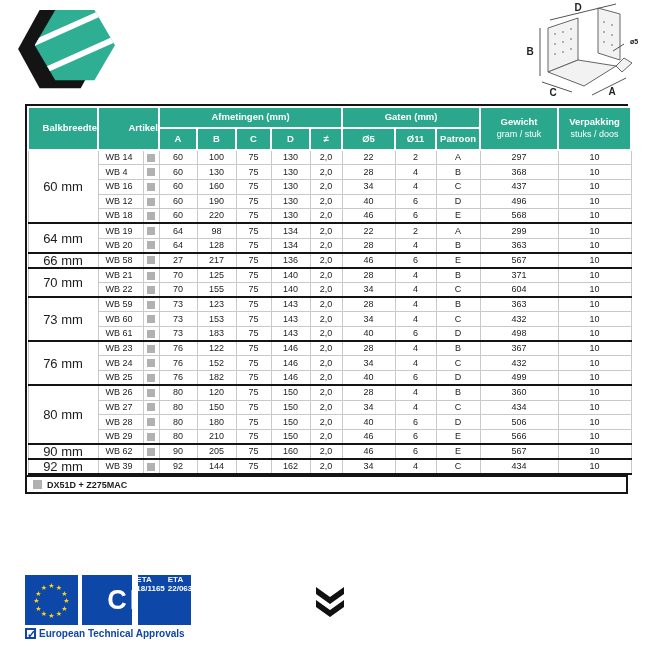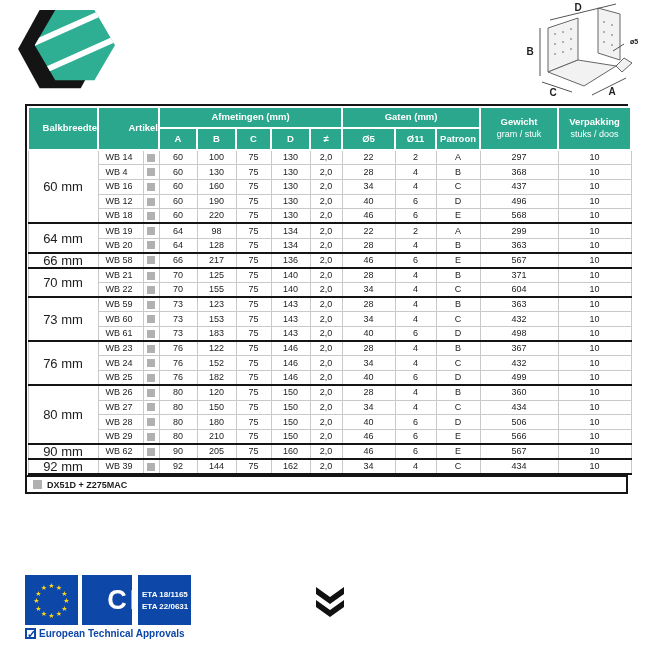--- a/index.html
+++ b/index.html
@@ -39,21 +39,21 @@
   #drawing text{font-size:10px;font-weight:bold;fill:#222;}
   #drawing .dim{stroke:#555;stroke-width:1;fill:none;}
   #drawing .plate{fill:#f2f2f2;stroke:#666;stroke-width:1;stroke-linejoin:round;}
   #drawing .hole{fill:#9a9a9a;}
 
   
   .blue-box{background:var(--eu-blue);color:#fff;}
   #eu-flag{left:25px;top:575px;width:53px;height:50px;}
   #ce-box{left:82px;top:575px;width:50px;height:50px;display:flex;align-items:center;
     justify-content:center;font-weight:bold;font-size:27px;letter-spacing:3px;padding-left:44px;}
-  #eta-box{left:138px;top:575px;width:53px;height:50px;display:flex;flex-direction:column;
+  #eta-box{left:138px;top:575px;width:53px;height:50px;display:flex;flex-direction:row;
     justify-content:center;gap:3px;padding-left:4px;font-size:8px;font-weight:bold;}
   #approvals{left:25px;top:628px;display:flex;align-items:center;gap:3px;}
   #approvals .chk{width:11px;height:11px;border:2px solid var(--eu-blue);background:#fff;
     color:var(--eu-blue);font-size:11px;font-weight:bold;line-height:9px;text-align:center;}
   #approvals .txt{color:var(--eu-blue);font-size:10px;font-weight:bold;}
   #chevrons{left:312px;top:586px;width:36px;height:32px;cursor:pointer;}
 </style>
 </head>
 <body>
 
@@ -253,21 +253,21 @@
           <td class="num-cell">28</td>
           <td class="num-cell">4</td>
           <td class="num-cell">B</td>
           <td class="num-cell">363</td>
           <td class="num-cell">10</td>
         </tr>
         <tr class="group-end">
           <td class="balk-cell" rowspan="1">66 mm</td>
           <td class="artikel-cell">WB 58</td>
           <td class="swatch-td"><span class="swatch" style="background: rgb(177, 177, 177);"></span></td>
-          <td class="num-cell">66</td>
+          <td class="num-cell">27</td>
           <td class="num-cell">217</td>
           <td class="num-cell">75</td>
           <td class="num-cell">136</td>
           <td class="num-cell">2,0</td>
           <td class="num-cell">46</td>
           <td class="num-cell">6</td>
           <td class="num-cell">E</td>
           <td class="num-cell">567</td>
           <td class="num-cell">10</td>
         </tr>

